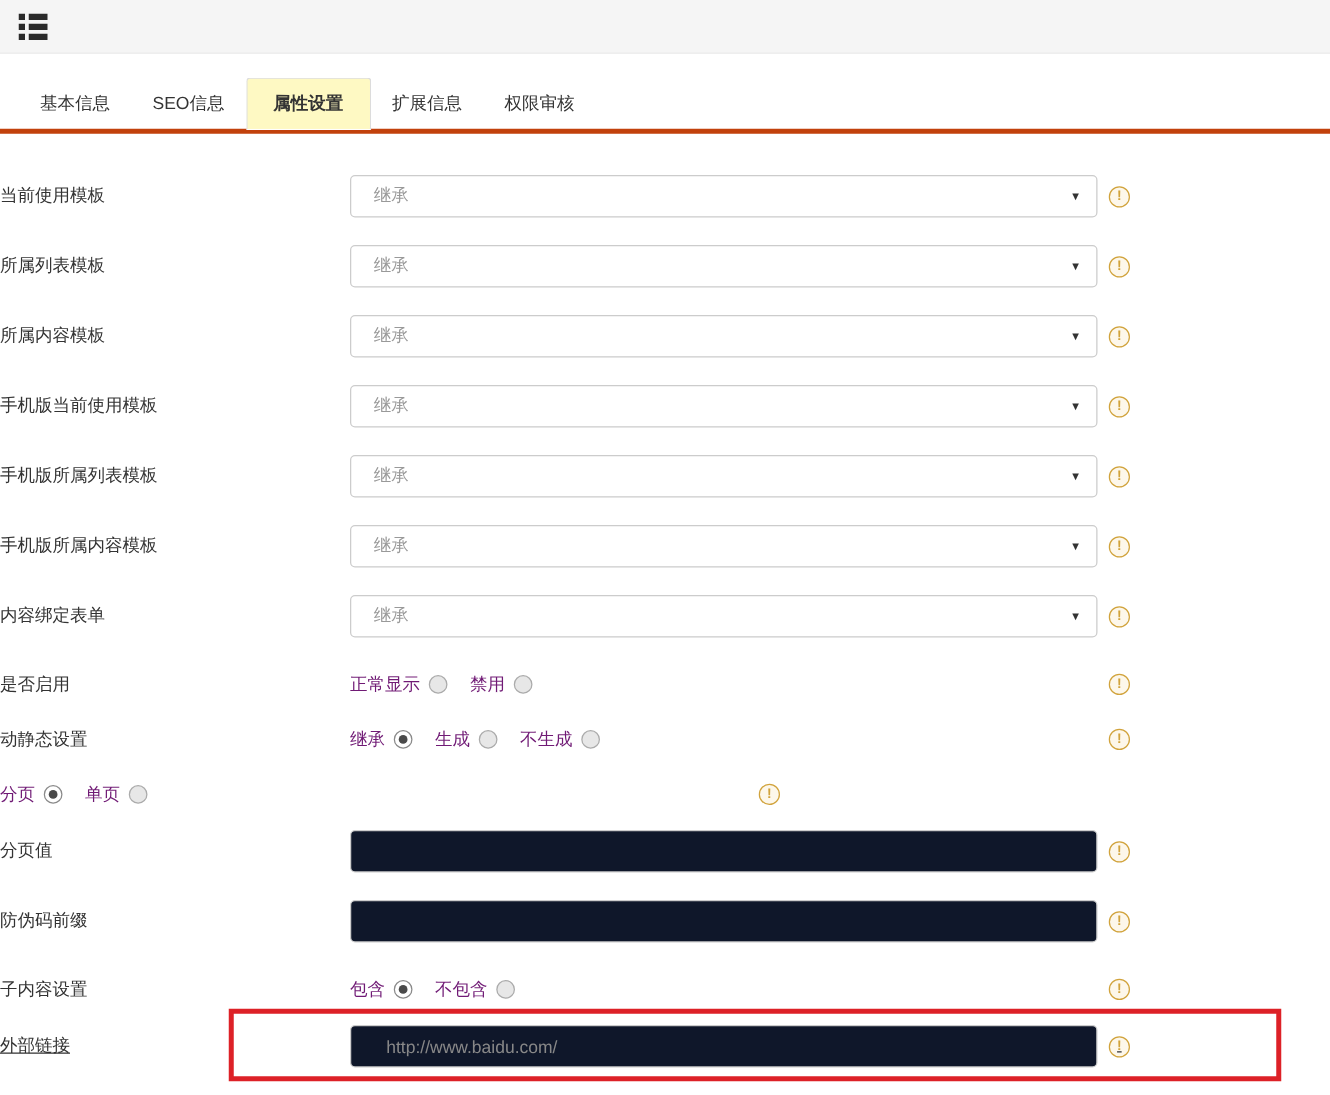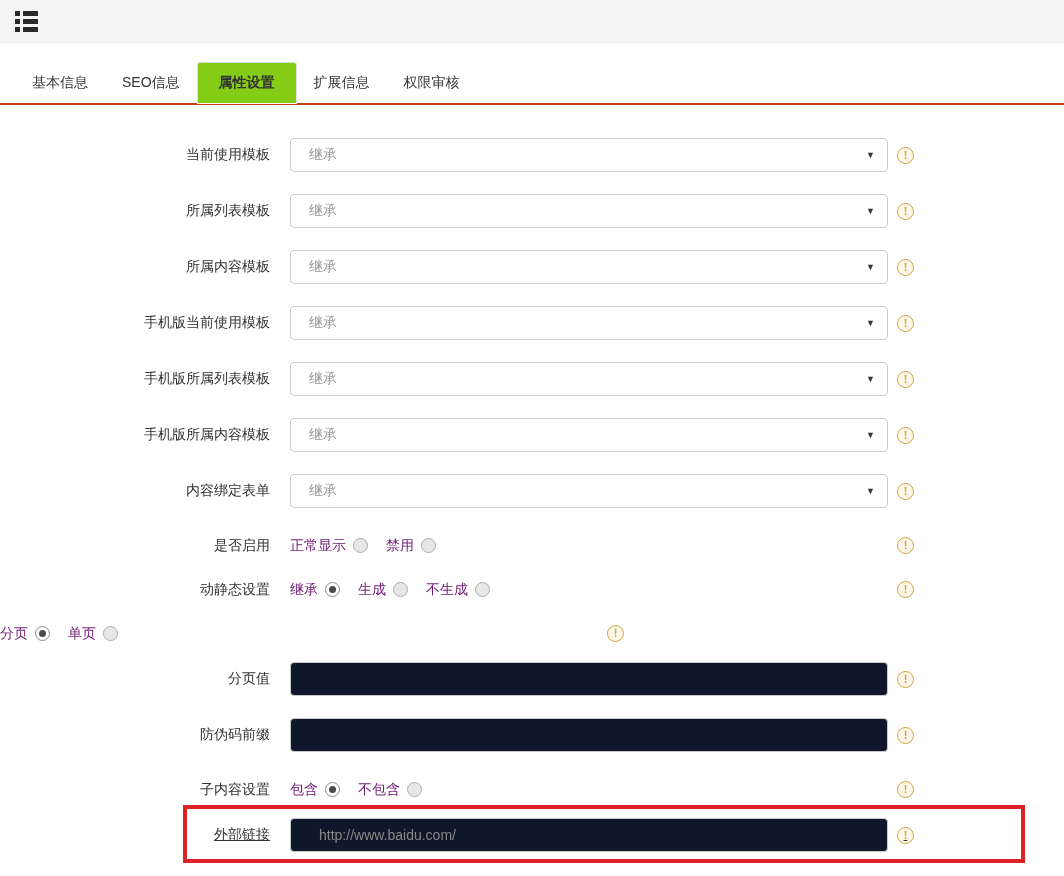--- a/index.html
+++ b/index.html
@@ -19,38 +19,38 @@
     height:43px; background:#f5f5f5; border-bottom:1px solid #ececec;
     display:flex; align-items:center; padding-left:15px;
   }
   .list-icon { width:23px; height:21px; display:flex; flex-direction:column; justify-content:space-between; cursor:pointer; }
   .list-icon .li-row { display:flex; justify-content:space-between; height:5px; }
   .list-icon .li-sq  { width:5px;  background:#2a2a2a; }
   .list-icon .li-bar { width:15px; background:#2a2a2a; }
 
   
   .tabbar {
-    margin-top:19px; padding:0 15px; border-bottom:2px solid #c2410c;
+    margin-top:19px; padding:0 15px; border-bottom:4px solid #c2410c;
     display:flex; align-items:flex-end;
   }
   .tab {
     padding:11px 16px; font-size:14px; color:#333; cursor:pointer;
     border:1px solid transparent; margin-bottom:-1px; white-space:nowrap;
   }
   .tab.active {
-    background:#84cc16; border:1px solid #dcdcdc; border-bottom:1px solid #fff;
+    background:#fef9c3; border:1px solid #dcdcdc; border-bottom:1px solid #fff;
     border-radius:3px 3px 0 0; font-weight:bold; padding:11px 21px;
   }
 
   
   .form { padding-top:33px; }
   .row { display:flex; align-items:center; margin-bottom:22px; min-height:34px; }
   .row-label {
     width:280px; padding-right:20px; flex-shrink:0;
-    text-align:right; font-size:14px; color:#333;margin-left:10px;
+    text-align:left; font-size:14px; color:#333;
   }
   .control { width:598px; flex-shrink:0; }
 
   .select {
     width:100%; height:34px; border:1px solid #ccc; border-radius:4px; background:#fff;
     display:flex; align-items:center; justify-content:space-between;
     padding:0 12px 0 18px; cursor:pointer;
   }
   .select-value { color:#999; font-size:14px; }
   .select-arrow { color:#333; font-size:9px; line-height:1; }

